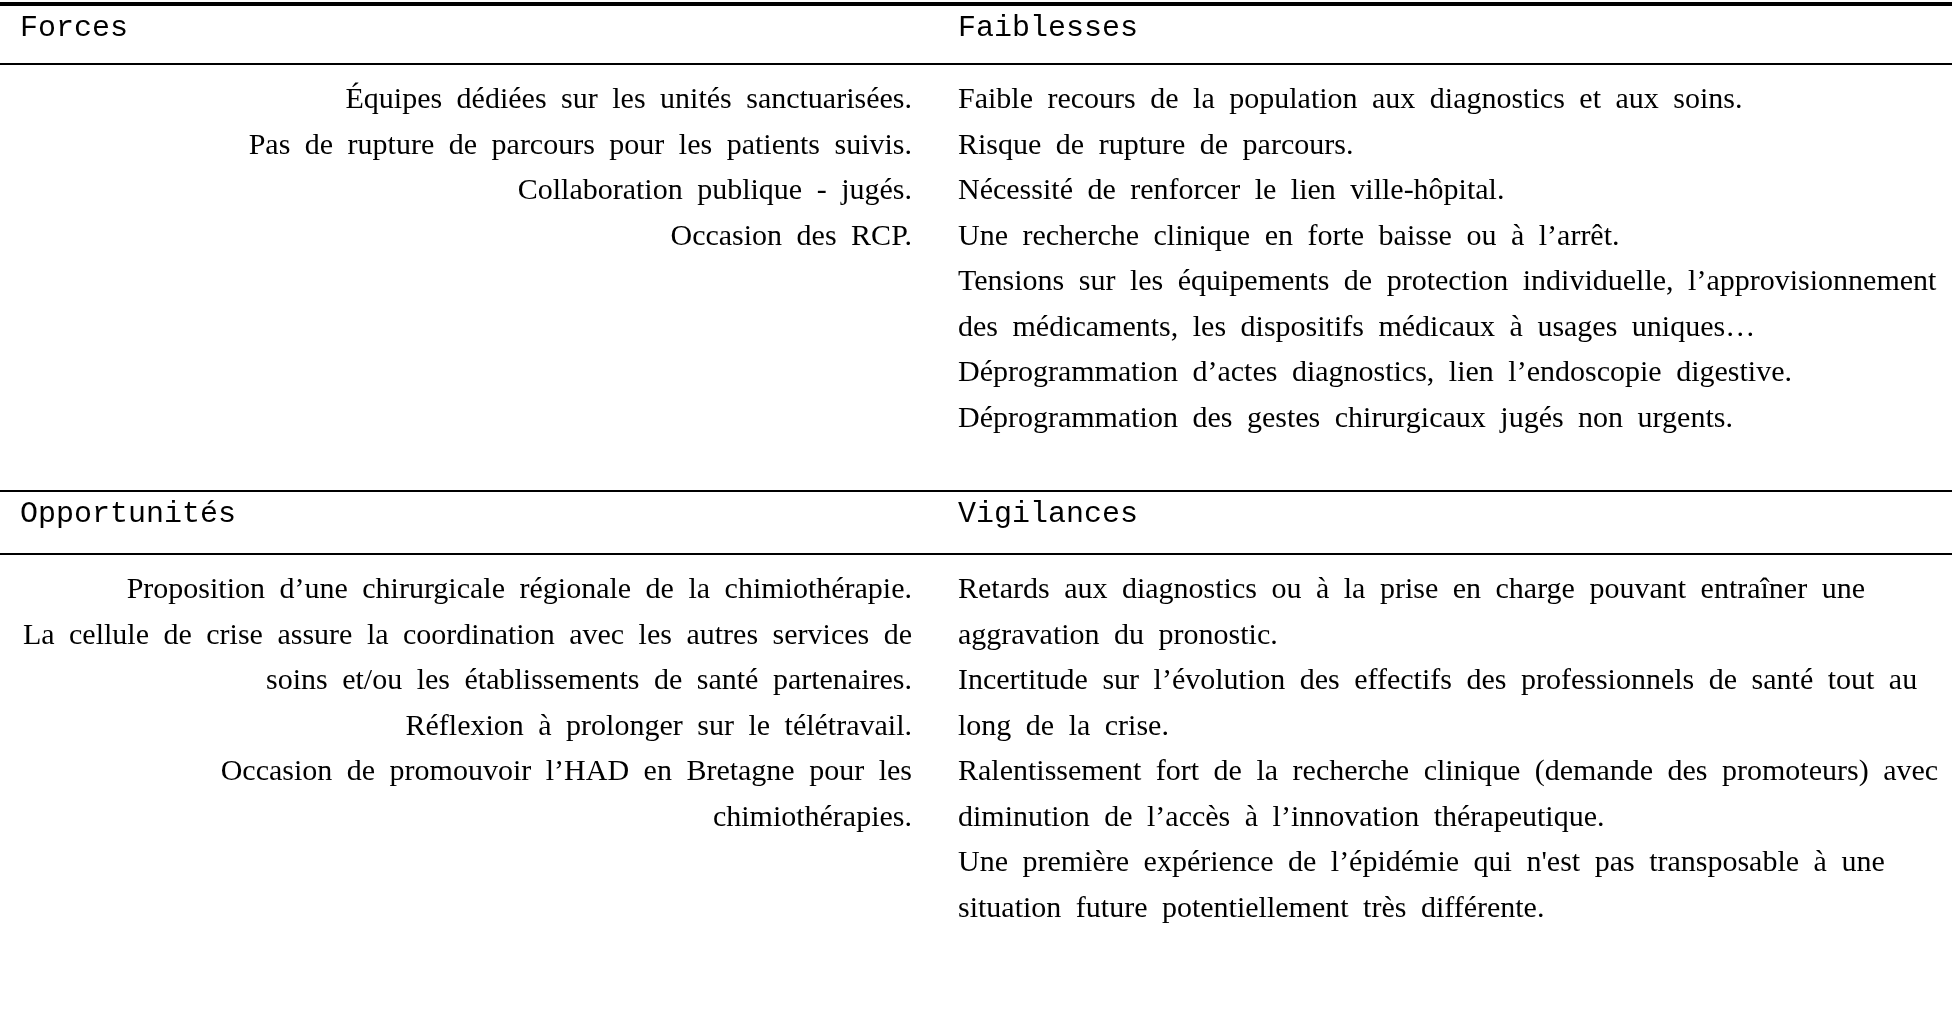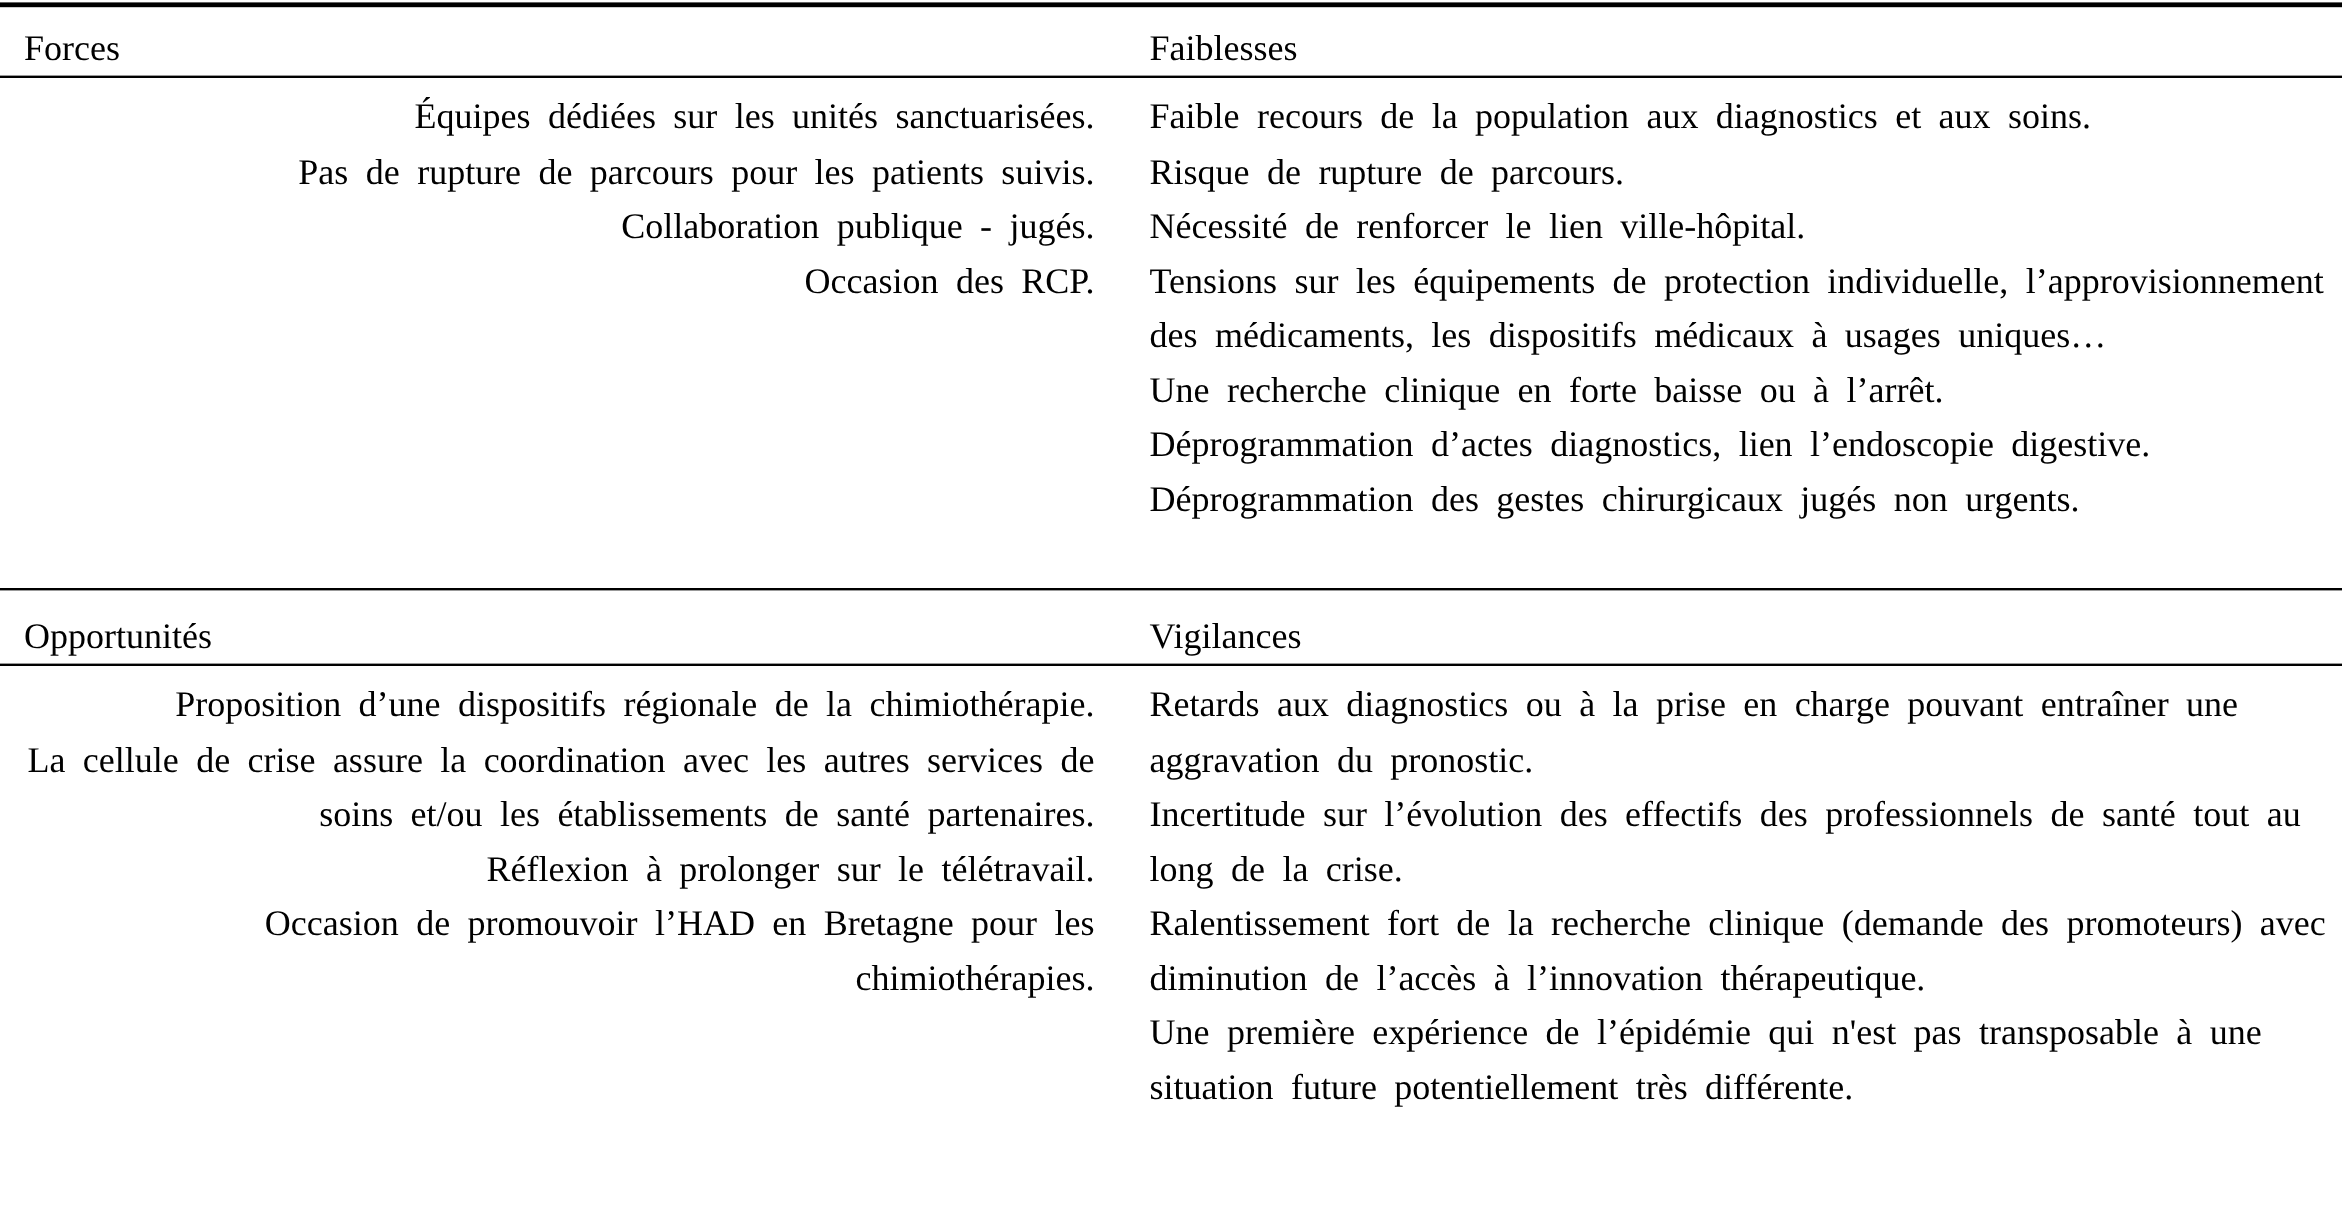--- a/index.html
+++ b/index.html
@@ -25,21 +25,22 @@
   }
   .rule-top    { height: 4px; margin-top: 2px; }
   .rule-inner  { height: 2px; }
 
   .row {
     display: grid;
     grid-template-columns: 922px 1030px;
   }
   .header-row .cell {
     display: flex;
-    align-items: flex-end;
+    align-items: flex-start;
+    font-family: Liberation Mono, monospace;
   }
   .header-row {
     min-height: 57px;
   }
   .header-row.second {
     min-height: 61px;
   }
   .cell {
     font-size: 30px;
     line-height: 45.5px;
@@ -82,43 +83,43 @@
       <div class="cell col1">
           <p class="cell-item">Équipes dédiées sur les unités sanctuarisées.</p>
           <p class="cell-item">Pas de rupture de parcours pour les patients suivis.</p>
           <p class="cell-item">Collaboration publique - jugés.</p>
           <p class="cell-item">Occasion des RCP.</p>
         </div>
       <div class="cell col2">
           <p class="cell-item">Faible recours de la population aux diagnostics et aux soins.</p>
           <p class="cell-item">Risque de rupture de parcours.</p>
           <p class="cell-item">Nécessité de renforcer le lien ville-hôpital.</p>
+          <p class="cell-item">Une recherche clinique en forte baisse ou à l’arrêt.</p>
           <p class="cell-item">Tensions sur les équipements de protection individuelle, l’approvisionnement des médicaments, les dispositifs médicaux à usages uniques…</p>
-          <p class="cell-item">Une recherche clinique en forte baisse ou à l’arrêt.</p>
           <p class="cell-item">Déprogrammation d’actes diagnostics, lien l’endoscopie digestive.</p>
           <p class="cell-item">Déprogrammation des gestes chirurgicaux jugés non urgents.</p>
         </div>
     </div>
 
     <div class="rule rule-inner"></div>
 
     <div class="row header-row second">
       <div class="cell col1">
         <span>Opportunités</span>
       </div>
       <div class="cell col2">
         <span>Vigilances</span>
       </div>
     </div>
 
     <div class="rule rule-inner"></div>
 
     <div class="row body-row second">
       <div class="cell col1">
-          <p class="cell-item">Proposition d’une dispositifs régionale de la chimiothérapie.</p>
+          <p class="cell-item">Proposition d’une chirurgicale régionale de la chimiothérapie.</p>
           <p class="cell-item">La cellule de crise assure la coordination avec les autres services de soins et/ou les établissements de santé partenaires.</p>
           <p class="cell-item">Réflexion à prolonger sur le télétravail.</p>
           <p class="cell-item">Occasion de promouvoir l’HAD en Bretagne pour les chimiothérapies.</p>
         </div>
       <div class="cell col2">
           <p class="cell-item">Retards aux diagnostics ou à la prise en charge pouvant entraîner une aggravation du pronostic.</p>
           <p class="cell-item">Incertitude sur l’évolution des effectifs des professionnels de santé tout au long de la crise.</p>
           <p class="cell-item">Ralentissement fort de la recherche clinique (demande des promoteurs) avec diminution de l’accès à l’innovation thérapeutique.</p>
           <p class="cell-item">Une première expérience de l’épidémie qui n'est pas transposable à une situation future potentiellement très différente.</p>
         </div>

